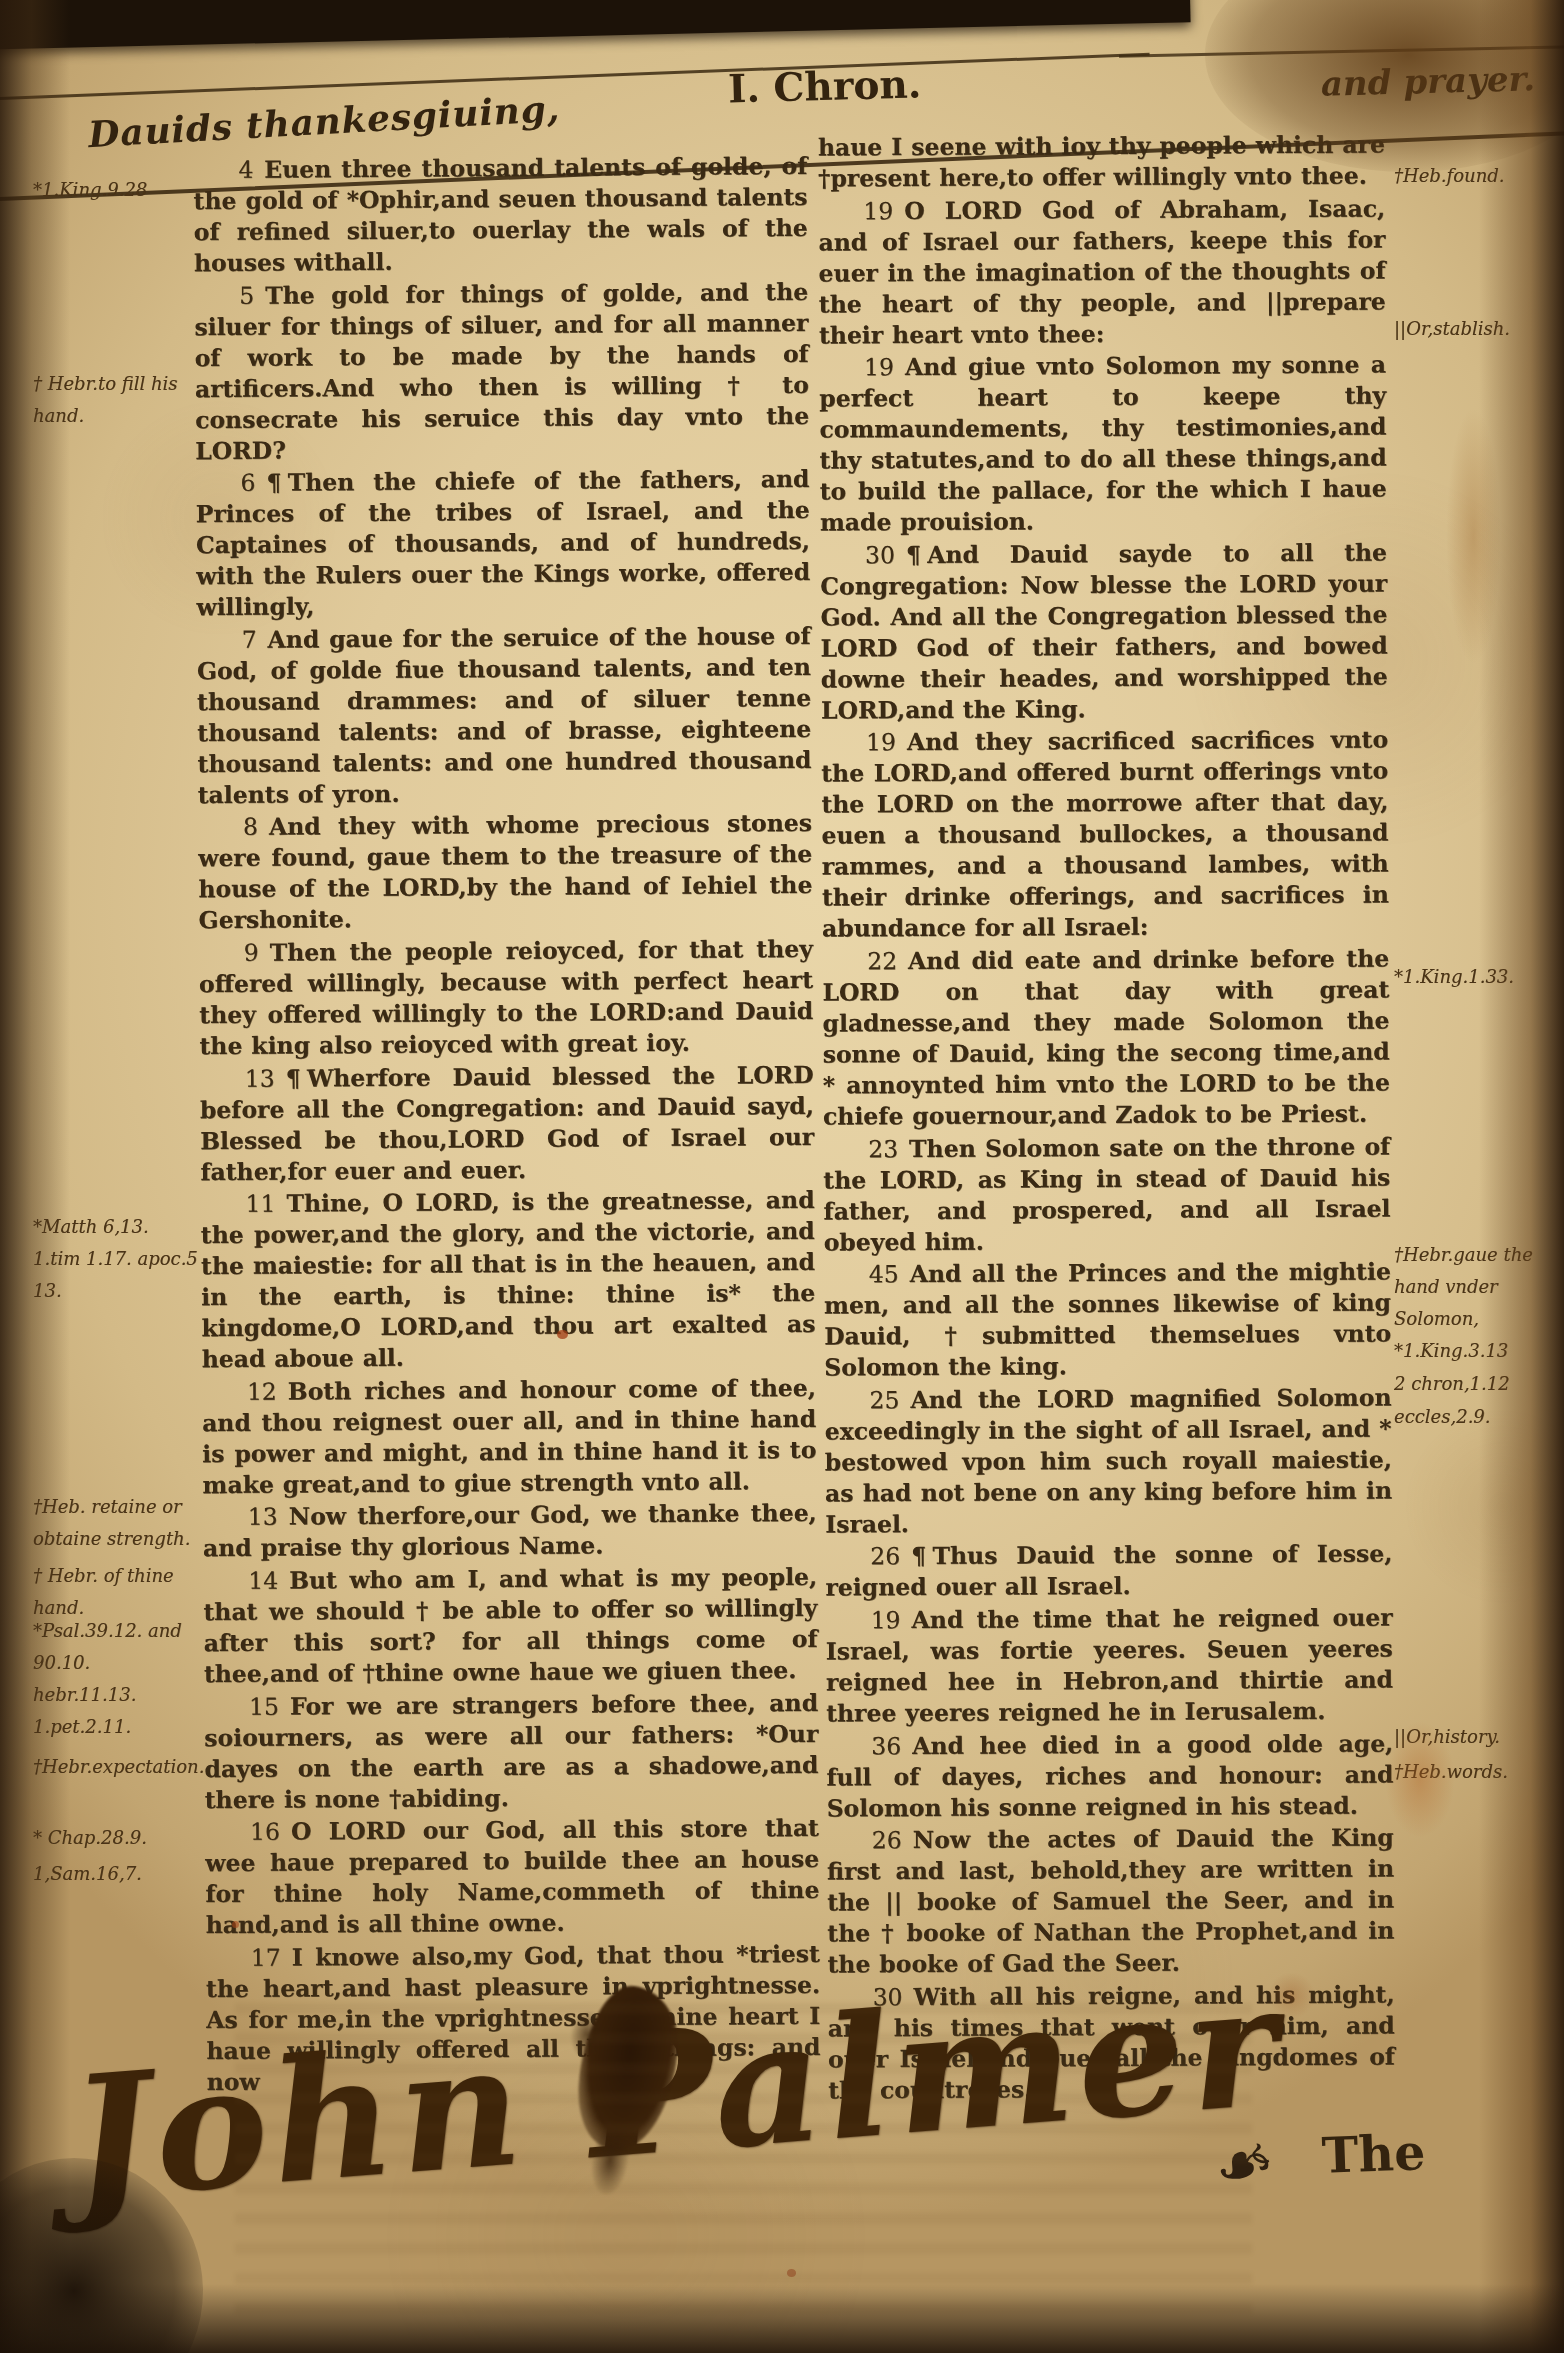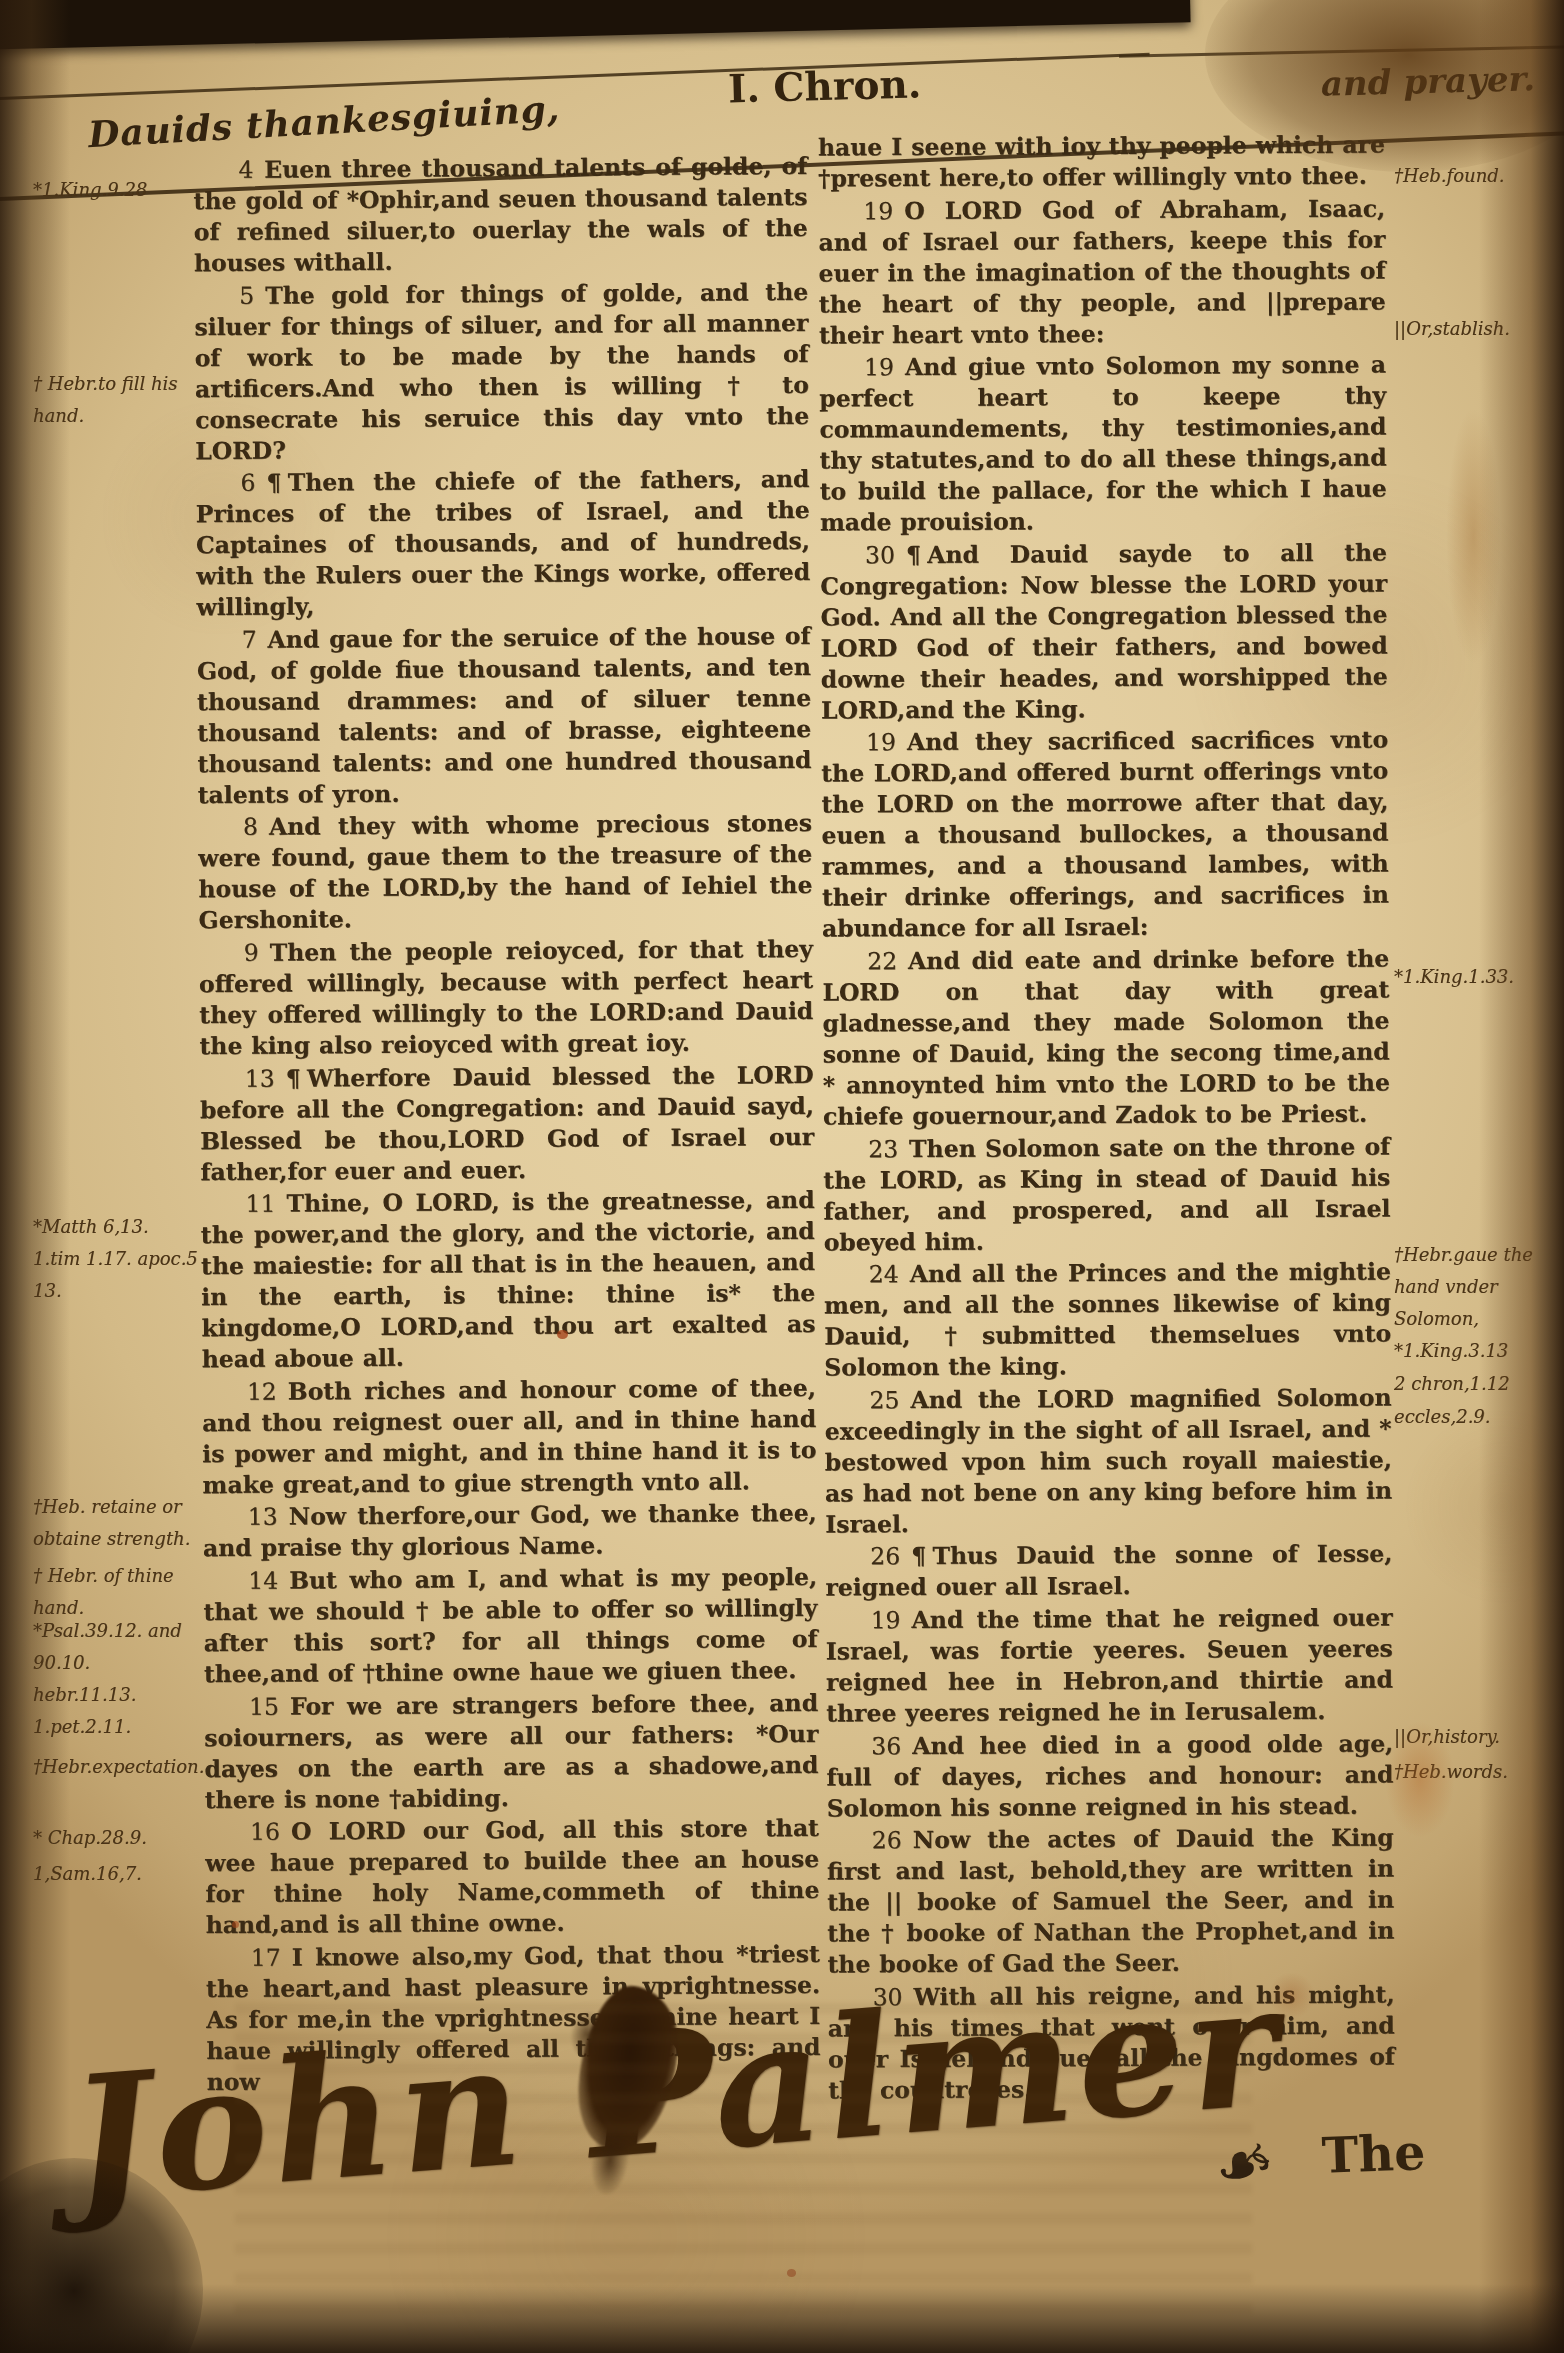--- a/index.html
+++ b/index.html
@@ -118,21 +118,21 @@
       <p class="verse"><span class="vnum">17</span><span>I knowe also,my God, that thou *triest the heart,and hast pleasure in vprightnesse. As for me,in the vprightnesse of mine heart I haue willingly offered all these things: and now</span></p>
     </div>
   <div class="col col-right" id="right-verses">
       <p class="verse no-indent">haue I seene with ioy thy people which are †present here,to offer willingly vnto thee.</p>
       <p class="verse"><span class="vnum">19</span><span>O LORD God of Abraham, Isaac, and of Israel our fathers, keepe this for euer in the imagination of the thoughts of the heart of thy people, and ||prepare their heart vnto thee:</span></p>
       <p class="verse"><span class="vnum">19</span><span>And giue vnto Solomon my sonne a perfect heart to keepe thy commaundements, thy testimonies,and thy statutes,and to do all these things,and to build the pallace, for the which I haue made prouision.</span></p>
       <p class="verse"><span class="vnum">30</span><span class="pilcrow">¶</span><span>And Dauid sayde to all the Congregation: Now blesse the LORD your God. And all the Congregation blessed the LORD God of their fathers, and bowed downe their heades, and worshipped the LORD,and the King.</span></p>
       <p class="verse"><span class="vnum">19</span><span>And they sacrificed sacrifices vnto the LORD,and offered burnt offerings vnto the LORD on the morrowe after that day, euen a thousand bullockes, a thousand rammes, and a thousand lambes, with their drinke offerings, and sacrifices in abundance for all Israel:</span></p>
       <p class="verse"><span class="vnum">22</span><span>And did eate and drinke before the LORD on that day with great gladnesse,and they made Solomon the sonne of Dauid, king the secong time,and * annoynted him vnto the LORD to be the chiefe gouernour,and Zadok to be Priest.</span></p>
       <p class="verse"><span class="vnum">23</span><span>Then Solomon sate on the throne of the LORD, as King in stead of Dauid his father, and prospered, and all Israel obeyed him.</span></p>
-      <p class="verse"><span class="vnum">24</span><span>And all the Princes and the mightie men, and all the sonnes likewise of king Dauid, †submitted themselues vnto Solomon the king.</span></p>
+      <p class="verse"><span class="vnum">45</span><span>And all the Princes and the mightie men, and all the sonnes likewise of king Dauid, †submitted themselues vnto Solomon the king.</span></p>
       <p class="verse"><span class="vnum">25</span><span>And the LORD magnified Solomon exceedingly in the sight of all Israel, and * bestowed vpon him such royall maiestie, as had not bene on any king before him in Israel.</span></p>
       <p class="verse"><span class="vnum">26</span><span class="pilcrow">¶</span><span>Thus Dauid the sonne of Iesse, reigned ouer all Israel.</span></p>
       <p class="verse"><span class="vnum">19</span><span>And the time that he reigned ouer Israel, was fortie yeeres. Seuen yeeres reigned hee in Hebron,and thirtie and three yeeres reigned he in Ierusalem.</span></p>
       <p class="verse"><span class="vnum">36</span><span>And hee died in a good olde age, full of dayes, riches and honour: and Solomon his sonne reigned in his stead.</span></p>
       <p class="verse"><span class="vnum">26</span><span>Now the actes of Dauid the King first and last, behold,they are written in the || booke of Samuel the Seer, and in the † booke of Nathan the Prophet,and in the booke of Gad the Seer.</span></p>
       <p class="verse"><span class="vnum">30</span><span>With all his reigne, and his might, and his times that went ouer him, and ouer Israel,and ouer all the kingdomes of the countreyes.</span></p>
     </div>
 
   <div id="left-notes">
       <div class="note note-left" style="top: 174px;">*1.King.9.28</div>

